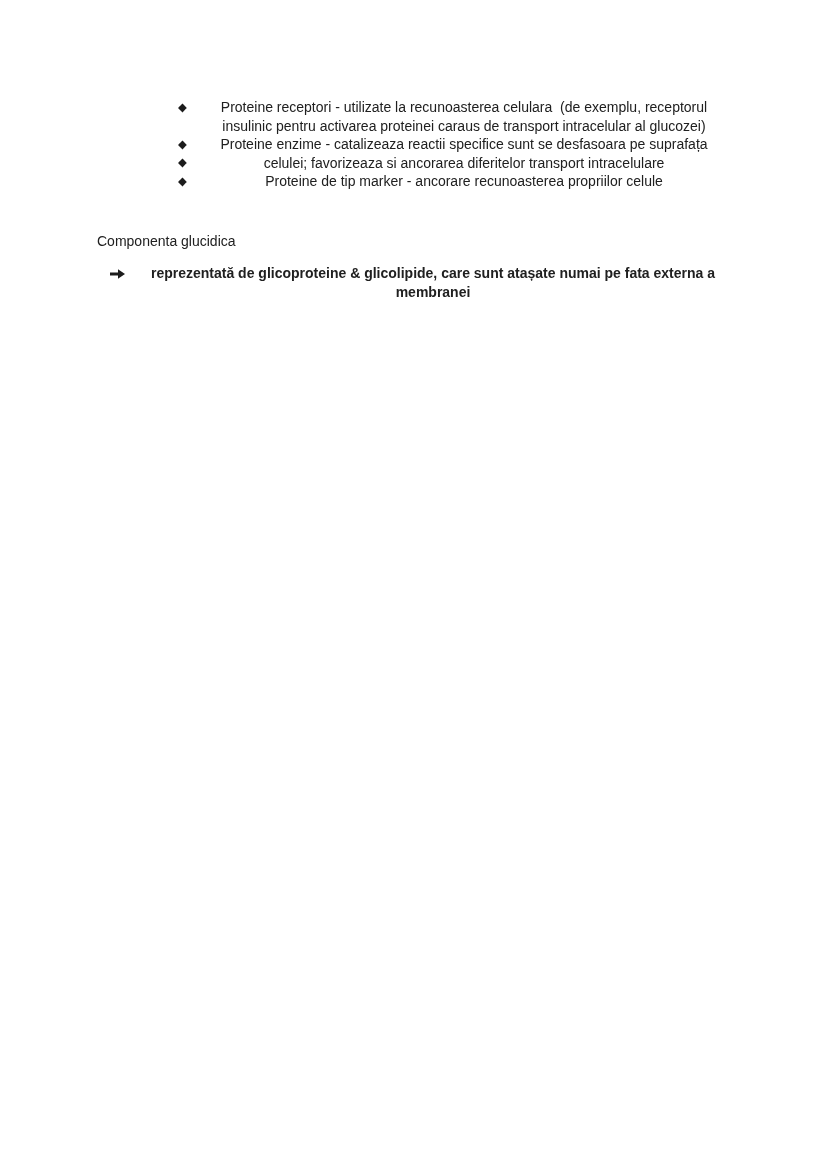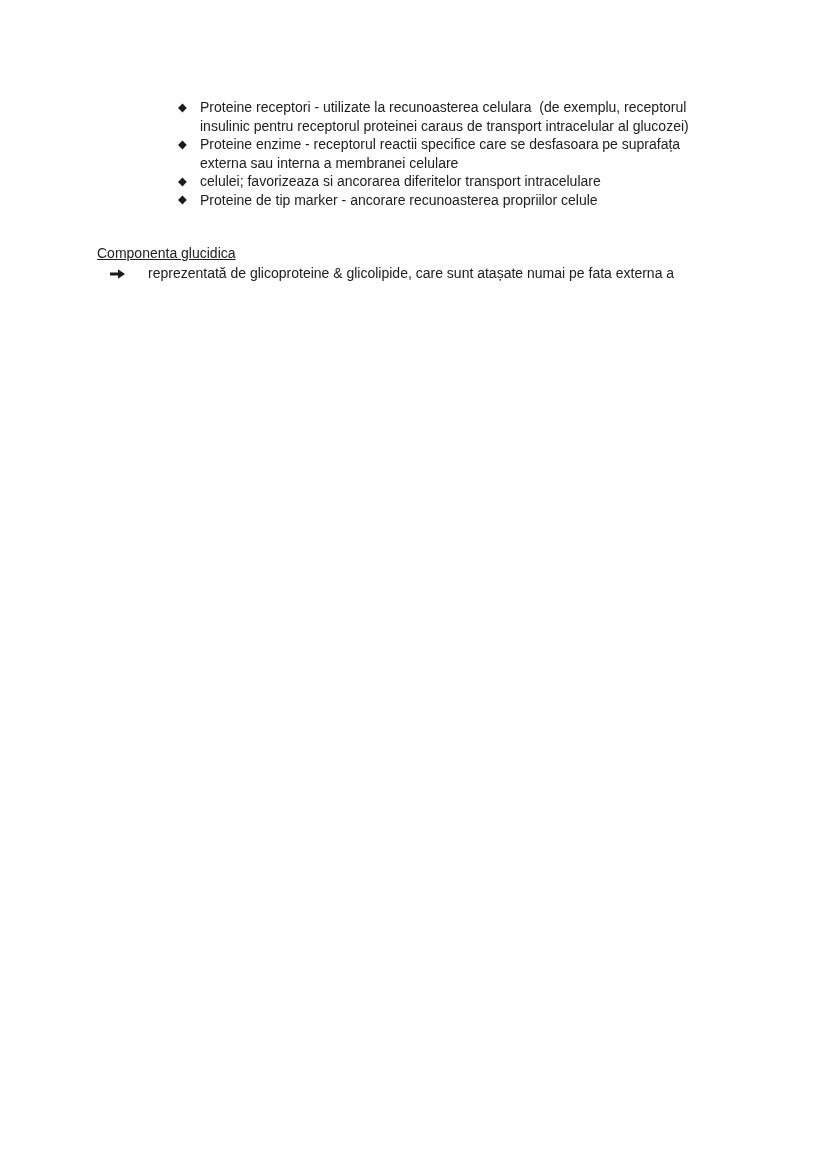--- a/index.html
+++ b/index.html
@@ -13,20 +13,21 @@
     height: 1169px;
     background: #ffffff;
     overflow: hidden;
     font-family: "Liberation Sans", sans-serif;
     font-size: 14px;
     line-height: 18.6px;
     color: #202020;
   }
   .line {
     white-space: pre;
+    text-align: center;
   }
   
   .bullet-list {
     position: absolute;
     left: 200px;
     top: 98px;
     width: 528px;
   }
   .bullet-item {
     position: relative;
@@ -37,29 +38,29 @@
     top: -0.5px;
     font-size: 11.5px;
     line-height: 18.6px;
     font-family: "DejaVu Sans", sans-serif;
     color: #1c1c1c;
   }
   
   .section-heading {
     position: absolute;
     left: 97px;
-    top: 244px;
-    text-decoration: underline;
+    top: 232px;
   }
   
   .arrow-list {
     position: absolute;
     left: 148px;
     top: 264px;
     width: 570px;
+    font-weight: bold;
   }
   .arrow-item {
     position: relative;
   }
   .arrow-marker {
     position: absolute;
     left: -38px;
     top: 5px;
     width: 15px;
     height: 10px;
@@ -73,27 +74,26 @@
 </head>
 <body>
 
 <div class="page">
 
   <div class="bullet-list">
 
     <div class="bullet-item">
       <span class="diamond-marker">◆</span>
       <div class="line">Proteine receptori - utilizate la recunoasterea celulara  (de exemplu, receptorul</div>
-      <div class="line">insulinic pentru receptorul proteinei caraus de transport intracelular al glucozei)</div>
+      <div class="line">insulinic pentru activarea proteinei caraus de transport intracelular al glucozei)</div>
     </div>
 
     <div class="bullet-item">
       <span class="diamond-marker">◆</span>
-      <div class="line">Proteine enzime - receptorul reactii specifice care se desfasoara pe suprafața</div>
-      <div class="line">externa sau interna a membranei celulare</div>
+      <div class="line">Proteine enzime - catalizeaza reactii specifice sunt se desfasoara pe suprafața</div>
     </div>
 
     <div class="bullet-item">
       <span class="diamond-marker">◆</span>
       <div class="line">celulei; favorizeaza si ancorarea diferitelor transport intracelulare</div>
     </div>
 
     <div class="bullet-item">
       <span class="diamond-marker">◆</span>
       <div class="line">Proteine de tip marker - ancorare recunoasterea propriilor celule</div>
@@ -106,17 +106,18 @@
   <div class="arrow-list">
 
     <div class="arrow-item">
       <span class="arrow-marker">
         <svg viewBox="0 0 16 10" xmlns="http://www.w3.org/2000/svg">
           <rect x="0" y="3.4" width="9.5" height="3.2" fill="#1c1c1c"></rect>
           <polygon points="8.5,0 16,5 8.5,10" fill="#1c1c1c"></polygon>
         </svg>
       </span>
       <div class="line">reprezentată de glicoproteine &amp; glicolipide, care sunt atașate numai pe fata externa a</div>
+      <div class="line">membranei</div>
     </div>
 
   </div>
 
 </div>
 
 </body></html>

